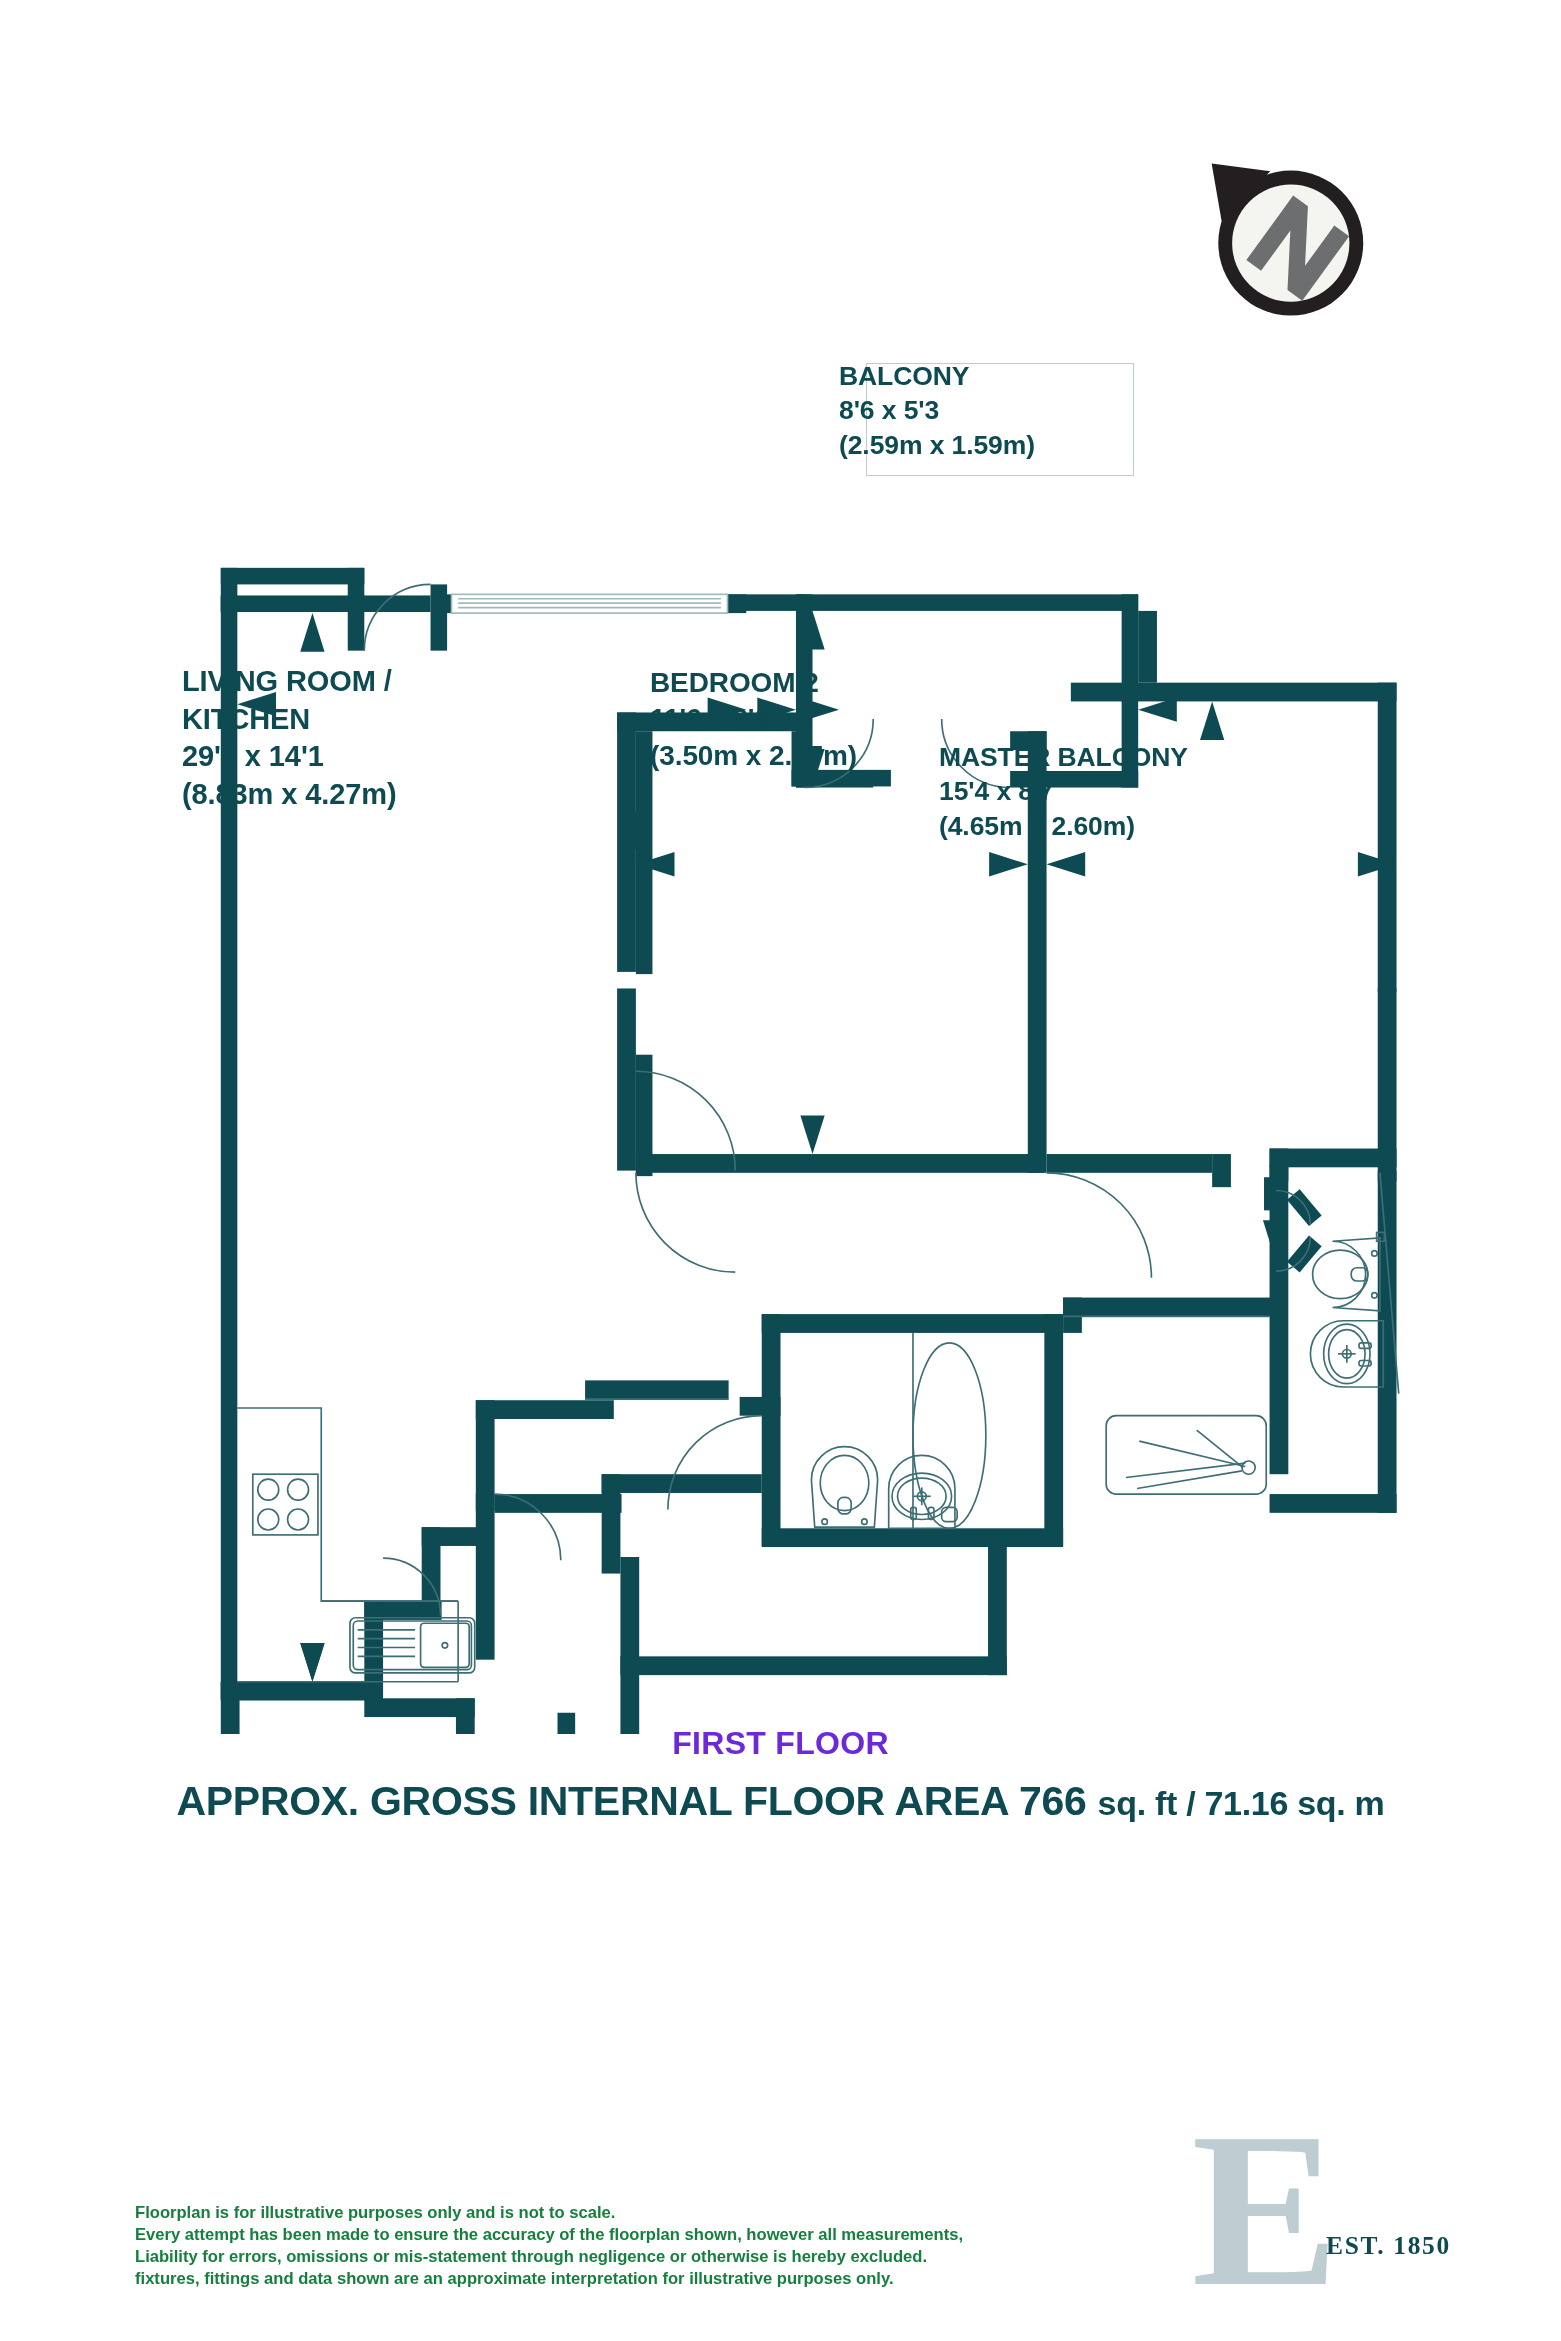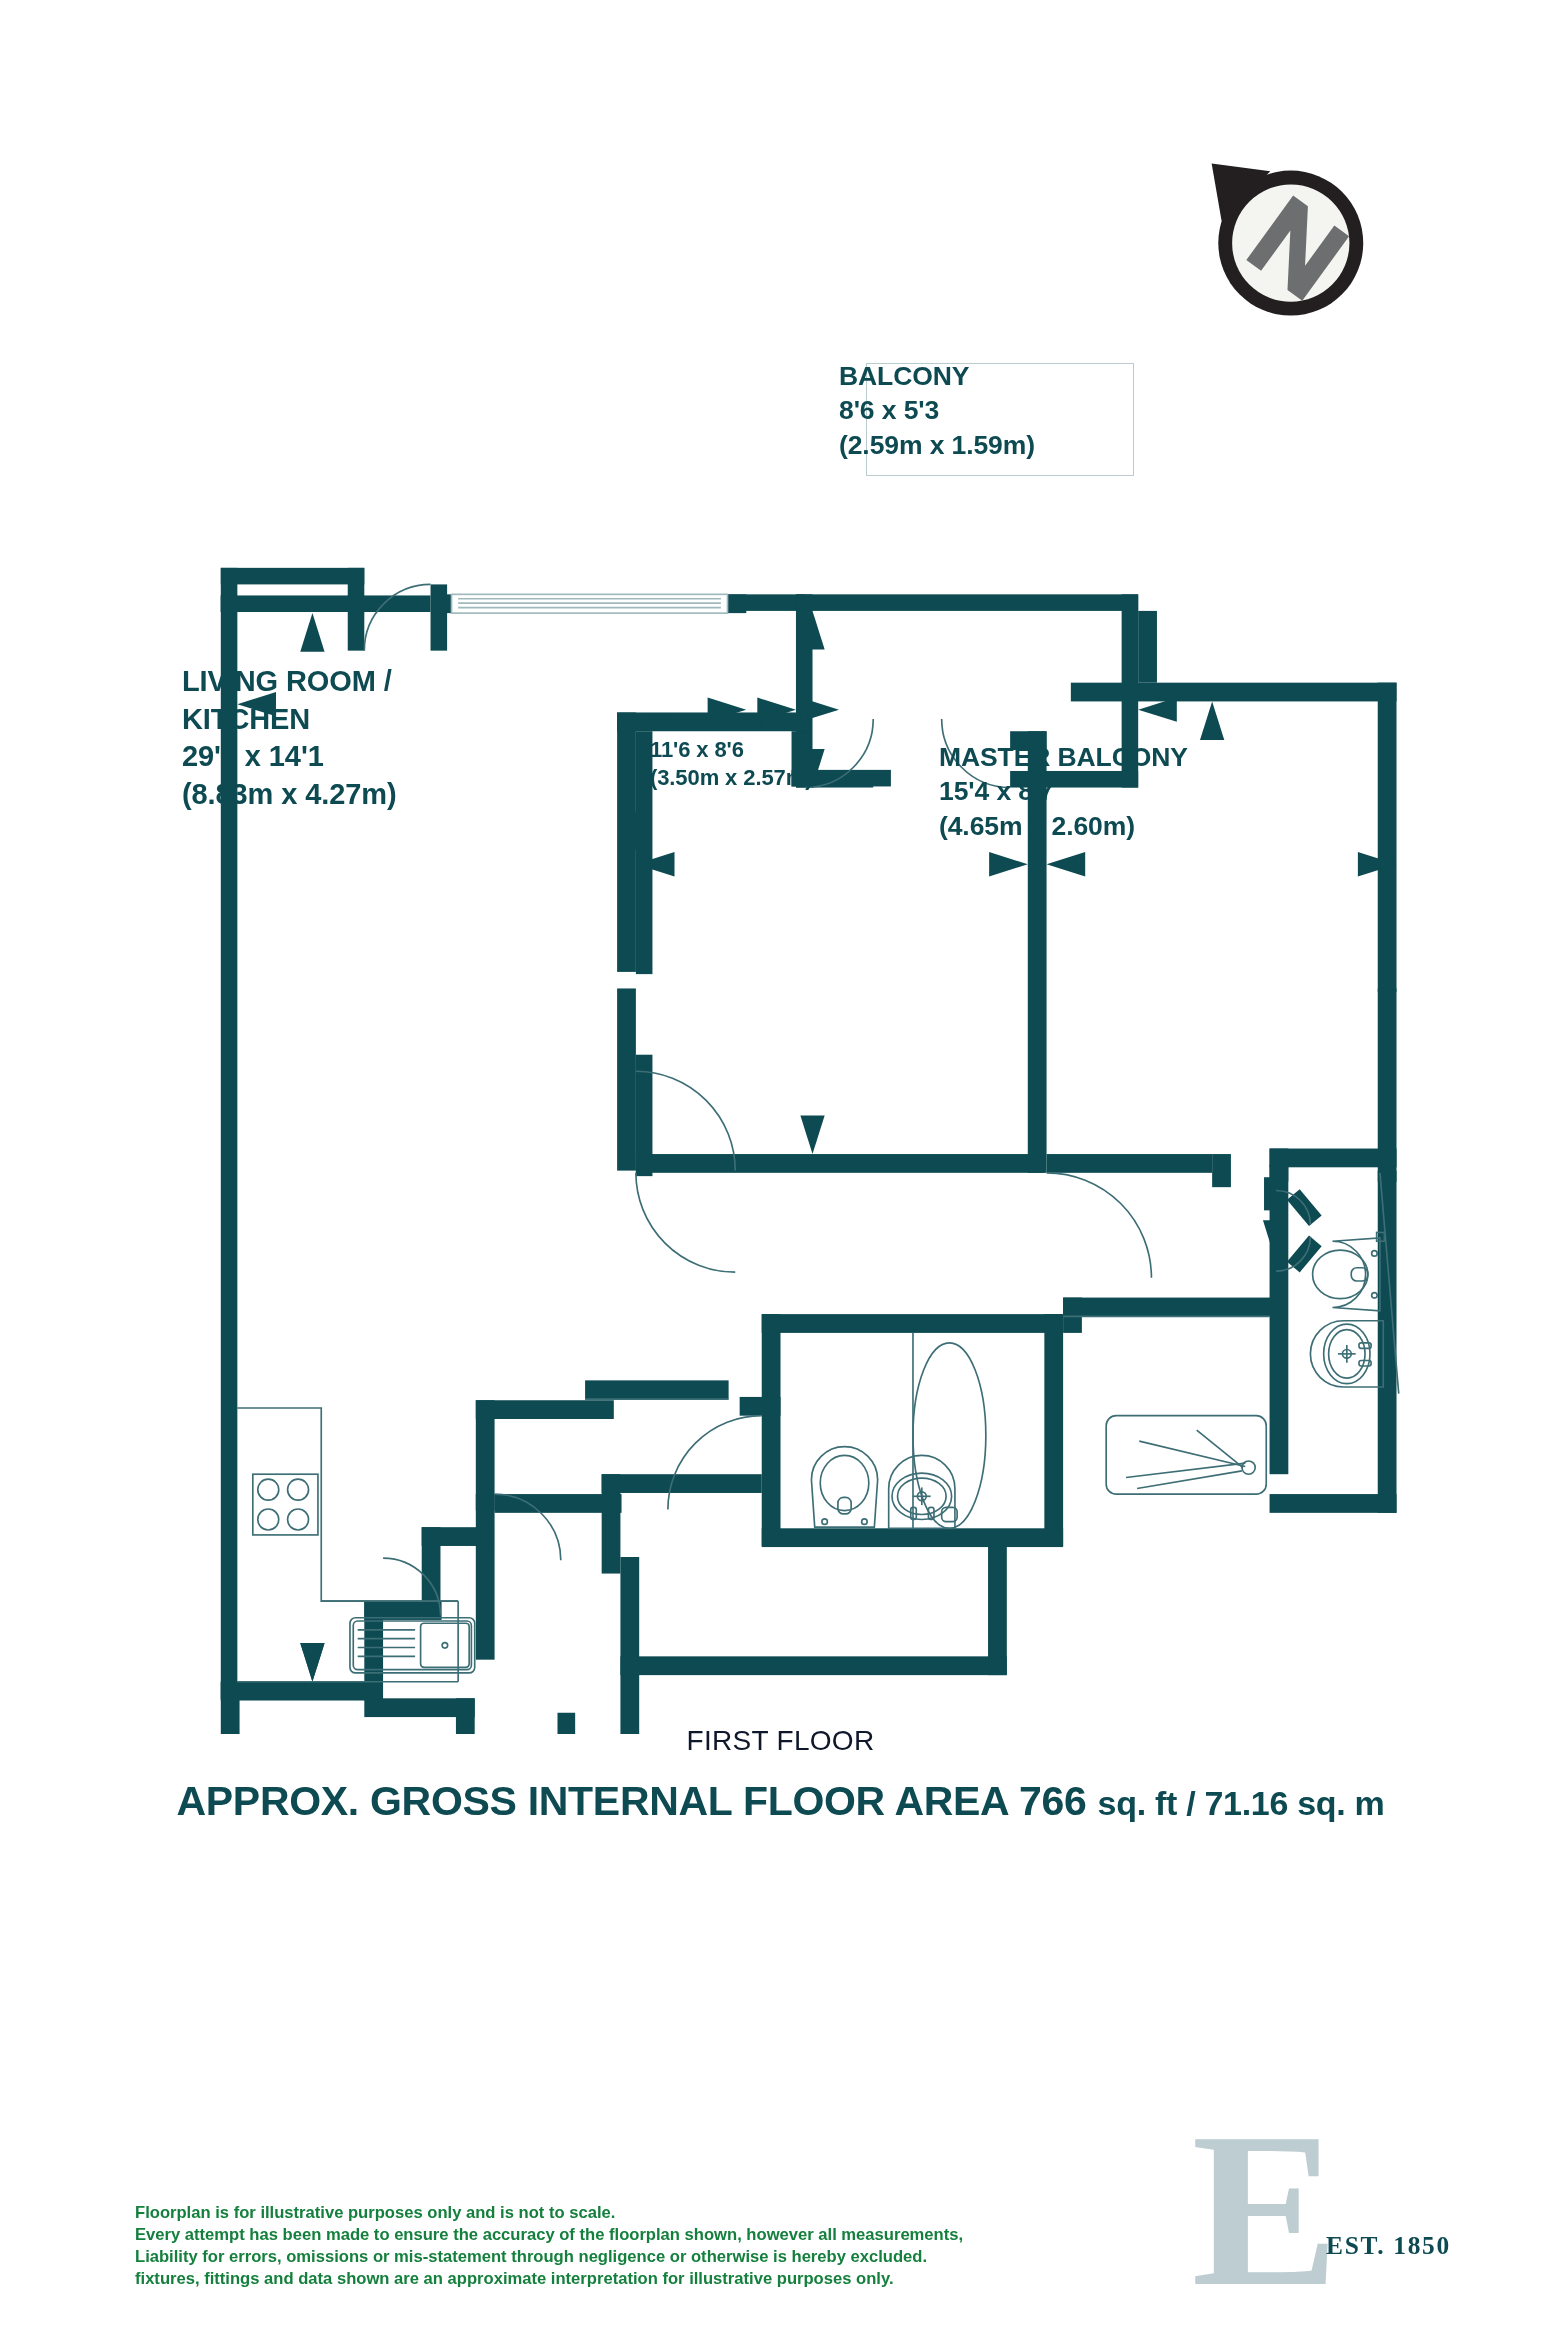--- a/index.html
+++ b/index.html
@@ -50,22 +50,22 @@
   }
   .room-label .rl-name { display: block; }
   .room-label .rl-imp  { display: block; }
   .room-label .rl-met  { display: block; }
 
   #label-living-room {
     left: 182px; top: 663px; width: 398px;
     font-size: 29px;
   }
   #label-bedroom-2 {
-    left: 618px; top: 707px; width: 353px;
-    font-size: 22px;
+    left: 618px; top: 665px; width: 353px;
+    font-size: 28px;
     padding-left: 32px;
   }
   #label-master-bedroom {
     left: 939px; top: 740px; width: 386px;
     font-size: 26.5px;
   }
   #label-balcony {
     left: 839px; top: 359px; width: 320px;
     font-size: 26.5px;
   }
@@ -75,24 +75,24 @@
     width: 268px; height: 113px;
     border: 1.1px solid #b9ccce;
     box-sizing: border-box;
     background: transparent;
   }
 
   #floor-title {
     position: absolute;
     left: 0; top: 1725px; width: 1561px;
     text-align: center;
-    font-size: 28px;
-    font-weight: normal;
+    font-size: 32px;
+    font-weight: bold;
     letter-spacing: 0.3px;
-    color: #0f172a;
+    color: #6d28d9;
   }
   #area-summary {
     position: absolute;
     left: 0; top: 1778px; width: 1561px;
     text-align: center;
     font-size: 41px;
     font-weight: bold;
     letter-spacing: -0.3px;
     color: #0d4a52;
     white-space: nowrap;

